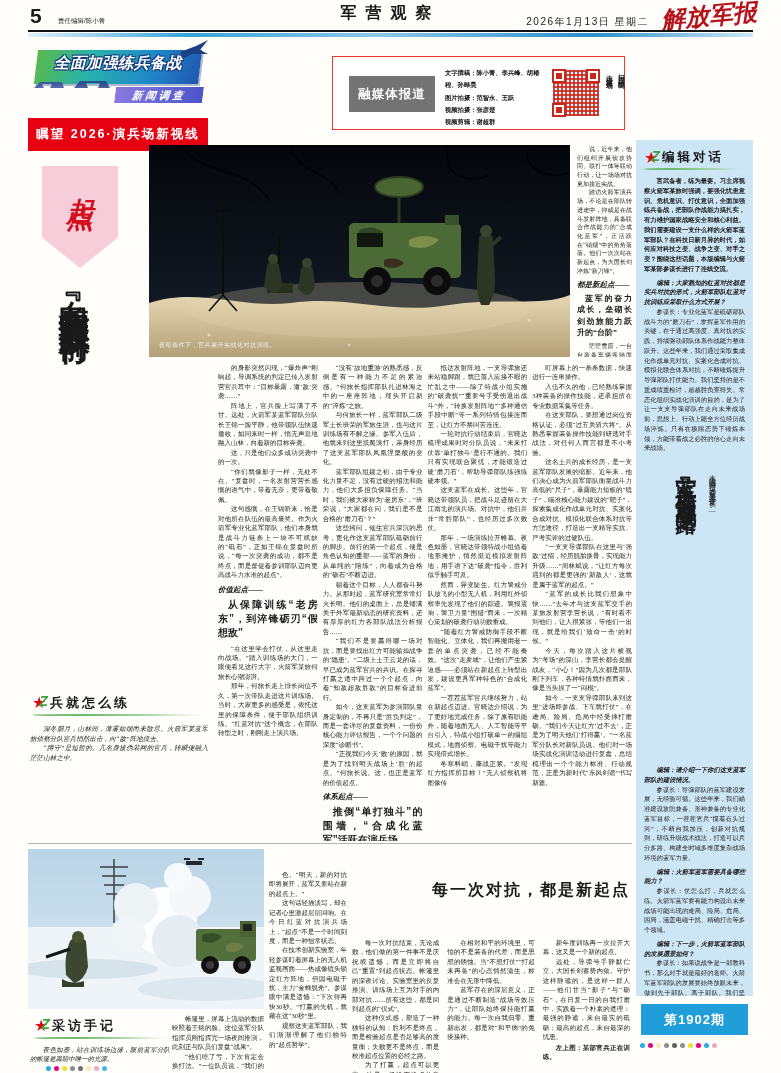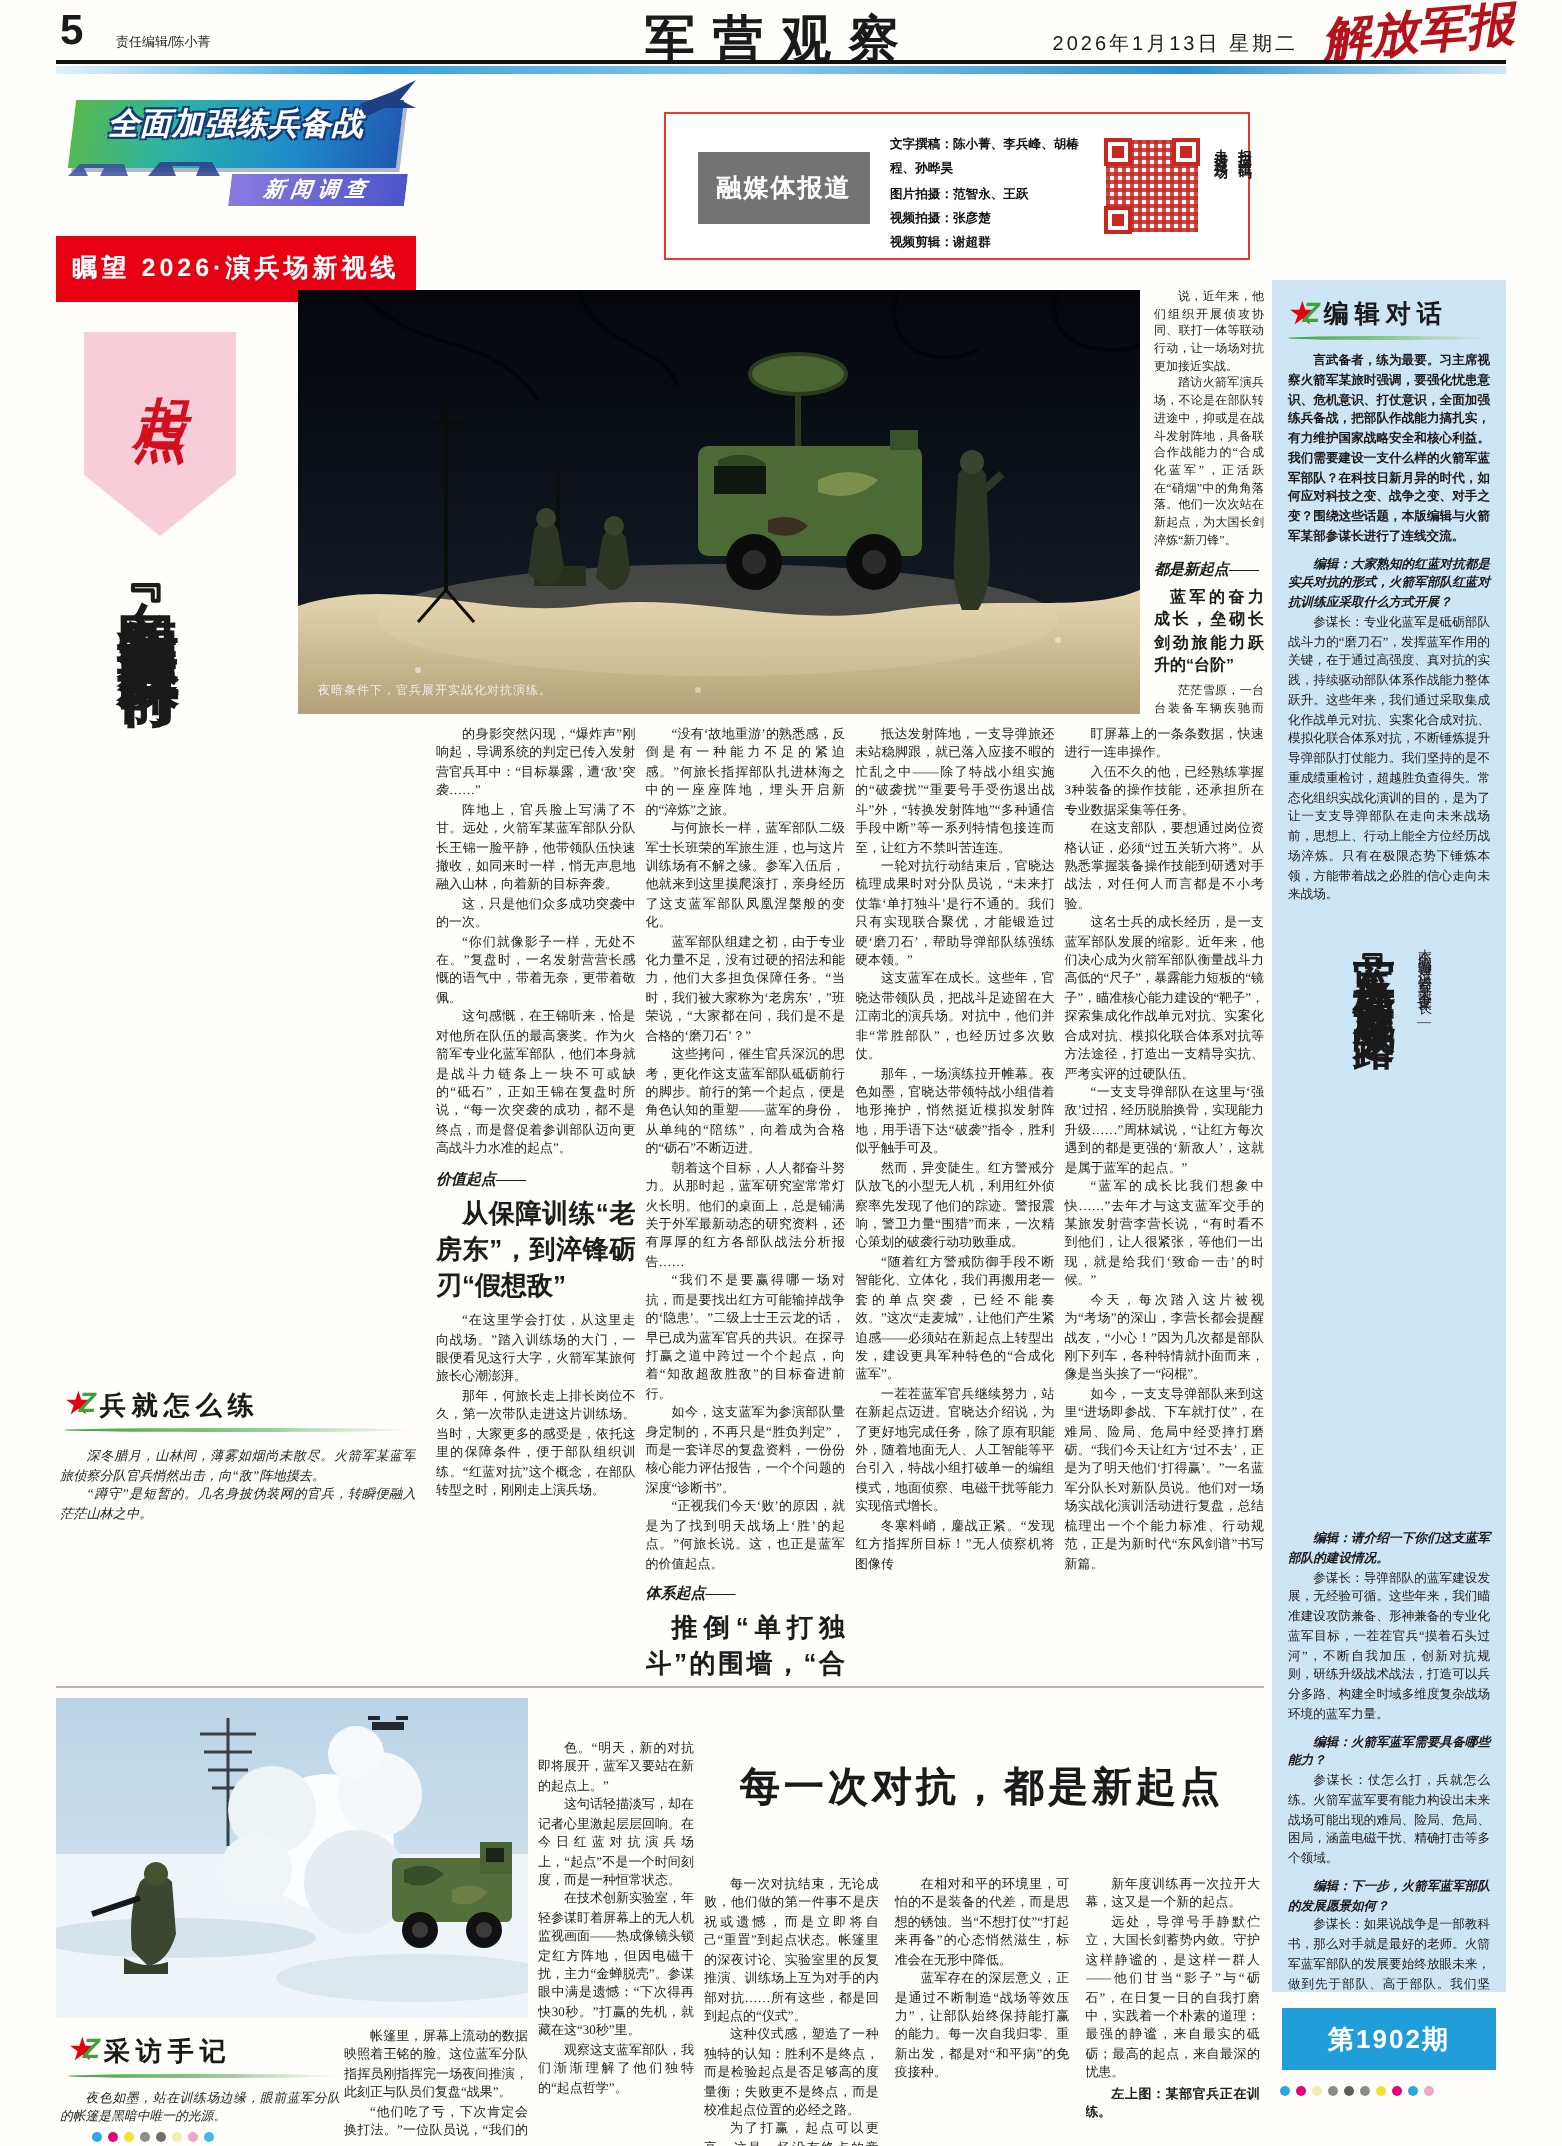--- a/index.html
+++ b/index.html
@@ -8,21 +8,21 @@
     position:relative; width:781px; height:1073px; margin:0 auto;
     background:#fffefb; overflow:hidden; color:#1a1a1a;
     font-family:"Liberation Serif", serif;
   }
   .abs { position:absolute; }
   .hd { font-family:"Liberation Sans", sans-serif; }
 
   
   .page-num { left:30px; top:4px; font-size:21px; font-weight:900; }
   .editor { left:58px; top:17px; font-size:6.5px; color:#222; }
-  .section-title { left:50%; top:3px; transform:translateX(-50%); font-size:25px; font-weight:900; letter-spacing:9px; }
+  .section-title { left:50%; top:3px; transform:translateX(-50%); font-size:16px; font-weight:900; letter-spacing:9px; }
   .date { right:132px; top:15px; font-size:10px; letter-spacing:1.5px; }
   .masthead { right:24px; top:0px; font-size:24px; font-weight:700; font-style:italic; color:#b5121b; transform:rotate(-5deg); }
   .header-rule { left:28px; top:30px; width:725px; height:2px; background:#111; }
   .header-grad { left:28px; top:33px; width:725px; height:4px;
     background:linear-gradient(90deg,#e2f1fa 0%,#35a3dc 22%,#8cc8e8 48%,#2a90cc 78%,#cfe8f6 100%); }
 
   
   .topic-banner { left:28px; top:46px; width:180px; height:64px; }
   .banner-main { position:absolute; left:8px; top:4px; width:164px; height:34px; transform:skewX(-7deg);
     background:linear-gradient(100deg,#59b94c 0%,#2ab3a8 32%,#1f88c9 70%,#2057b0 100%);
@@ -64,21 +64,21 @@
   .photo-caption { position:absolute; left:10px; bottom:7px; color:#eee; font-size:6px; letter-spacing:.5px; }
 
   .bt { font-size:6.5px; line-height:1.45; text-align:justify; color:#1c1c1c; }
   .bt p { text-indent:2em; }
   .col5 { left:577px; top:145px; width:55px; height:212px; overflow:hidden; font-size:6px; }
   .cols-main { left:218px; top:363px; width:414px; height:478px; display:flex; gap:5px; }
   .cols-main .col { flex:1; overflow:hidden; }
 
   .sh { margin:5px 0 4px; }
   .sh .shk { font-size:7.5px; font-weight:700; font-style:italic; text-indent:0; margin-bottom:2px; }
-  .sh .sht { font-size:13px; font-weight:900; font-family:"Liberation Sans",sans-serif; line-height:1.4; text-indent:1em; }
+  .sh .sht { font-size:10px; font-weight:900; font-family:"Liberation Sans",sans-serif; line-height:1.4; text-indent:1em; }
   .col5 .sh .sht { font-size:8px; }
 
   
   .szhead { display:flex; align-items:center; }
   .szhead .star { color:#e60012; font-size:16px; line-height:1; }
   .szhead .zmark { color:#3aa33a; font-weight:900; font-style:italic; font-size:14px; margin:-4px 2px 0 -7px;
     font-family:"Liberation Sans",sans-serif; }
   .szhead .sztitle { font-size:13px; font-weight:900; letter-spacing:3px; font-family:"Liberation Sans",sans-serif; }
   .sz-underline { height:2px; margin-top:2px; border-radius:50%;
     background:linear-gradient(90deg,#3aa33a,#9fd09f 60%,rgba(255,255,255,0)); }
@@ -89,21 +89,21 @@
   
   .bottom-rule { left:28px; top:843px; width:604px; height:1px; background:#b5b5b5; }
   .photo-bottom { left:28px; top:849px; width:236px; height:160px; background:#c8dcea; }
   .notes-head { left:34px; top:1017px; width:136px; }
   .notes-intro { left:30px; top:1045px; width:140px; height:20px; overflow:hidden; font-style:italic; font-size:6.4px; }
   .dots { display:flex; gap:3px; align-items:center; }
   .dot { width:5px; height:5px; border-radius:50%; display:inline-block; }
   .notes-dots { left:46px; top:1066px; }
   .colJ { left:172px; top:1014px; width:92px; height:57px; overflow:hidden; }
   .colA { left:269px; top:870px; width:78px; height:202px; overflow:hidden; }
-  .bottom-headline { left:352px; top:880px; width:278px; text-align:center; font-size:20px; font-weight:900; letter-spacing:2px; }
+  .bottom-headline { left:352px; top:880px; width:278px; text-align:right; font-size:16px; font-weight:900; letter-spacing:2px; }
   .cols-bottom { left:352px; top:938px; width:278px; height:135px; display:flex; gap:8px; }
   .cols-bottom .col { flex:1; overflow:hidden; }
   .photo-ref { font-weight:700; text-indent:2em; font-size:6.5px; margin-top:1px; }
 
   
   .sidebar { left:636px; top:140px; width:117px; height:856px; background:#cde6f6; padding:9px 8px; overflow:hidden; }
   .sidebar .szhead { margin-bottom:2px; }
   .sidebar .sztitle { font-size:12.5px; }
   .sb { font-size:6.3px; line-height:1.55; text-align:justify; }
   .sb-lede { font-weight:700; text-indent:2em; margin:6px 0 4px; }

